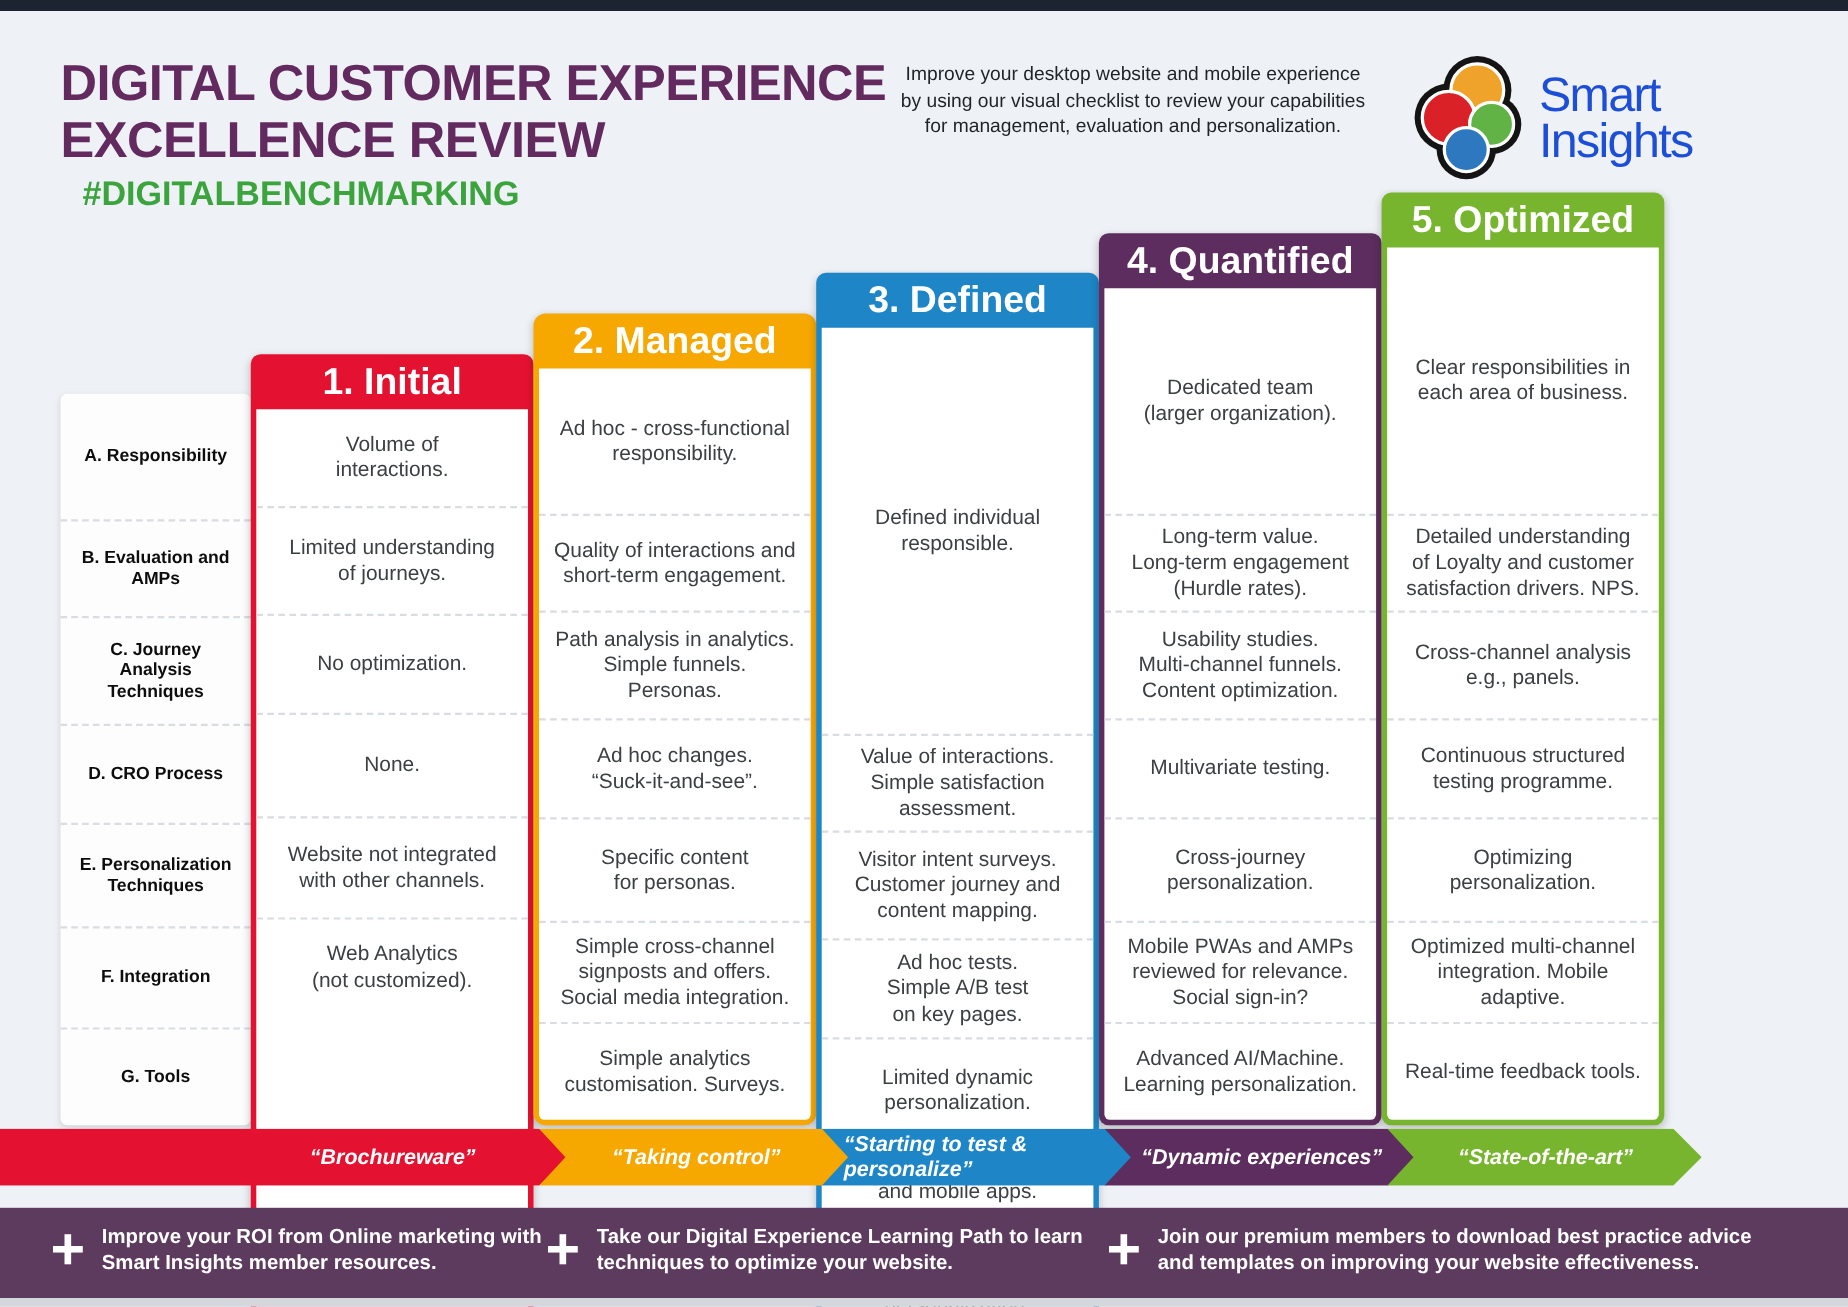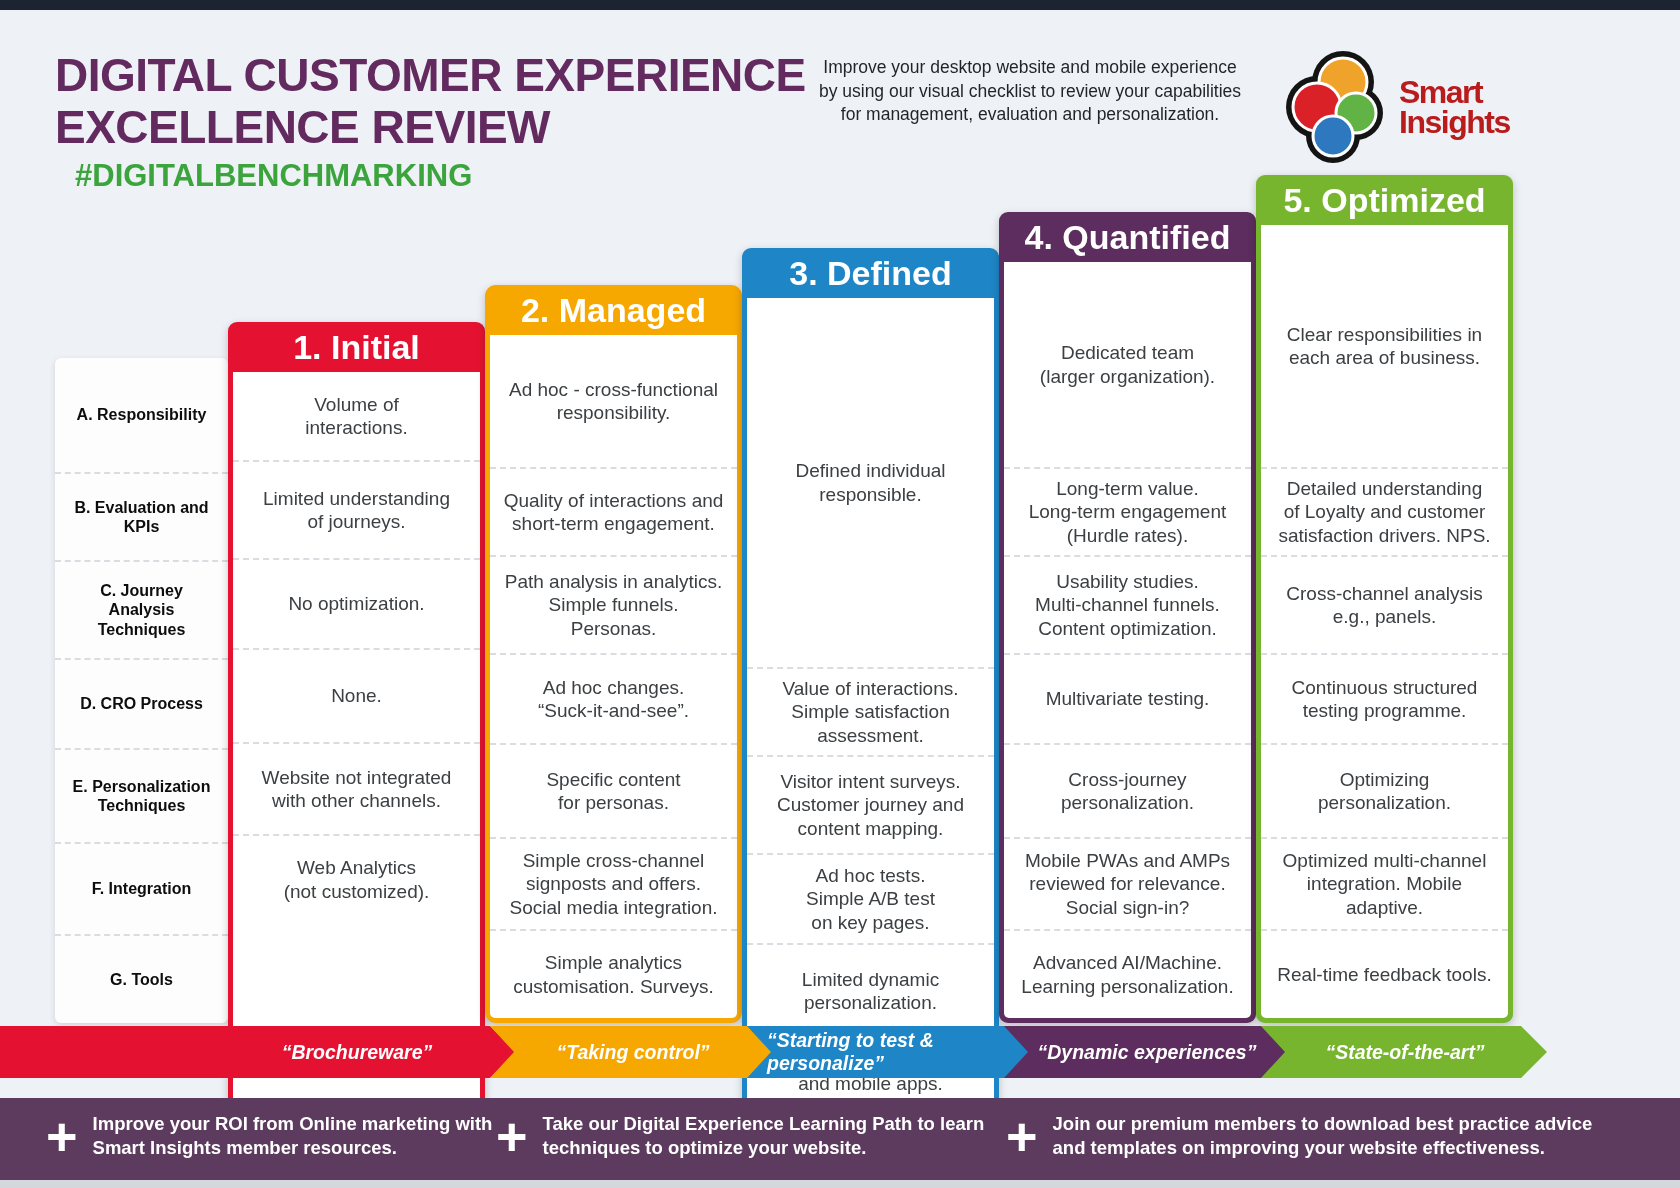--- a/index.html
+++ b/index.html
@@ -23,21 +23,21 @@
     position:absolute; left:55px; top:158px;
     font-size:31px; font-weight:bold; color:var(--hashtag,#3ba43d);margin-left:20px;
   }
   .intro {
     position:absolute; left:800px; top:56px; width:460px;
     font-size:17.5px; line-height:1.35; color:#1f2429;
     text-align:center; white-space:pre-line;
   }
   .logo { position:absolute; left:1280px; top:46px; display:flex; align-items:center; }
   .logo-text {
-    font-size:32px; font-weight:bold; color:#b91c1c;
+    font-size:44px; font-weight:normal; color:#1d4ed8;
     line-height:0.95; letter-spacing:-1.5px; margin-left:4px; white-space:pre-line;
   }
 
   
   .labels {
     position:absolute; left:55px; top:358px; width:173px; height:665px;
     background:#fdfdfe; border-radius:6px;
     box-shadow:0 2px 6px rgba(0,0,0,0.13);
     display:flex; flex-direction:column;
   }
@@ -128,21 +128,21 @@
       <circle cx="53" cy="90" r="20" fill="#2d78be" stroke="#ffffff" stroke-width="3"></circle>
     </svg>
   </span>
   <span class="logo-text">Smart
 Insights</span>
 </div>
 
 <div class="labels">
   <div class="cell a">A. Responsibility</div>
   <div class="cell b">B. Evaluation and
-KPIs</div>
+AMPs</div>
   <div class="cell c">C. Journey
 Analysis
 Techniques</div>
   <div class="cell d">D. CRO Process</div>
   <div class="cell e">E. Personalization
 Techniques</div>
   <div class="cell f">F. Integration</div>
   <div class="cell g">G. Tools</div>
 </div>
 

